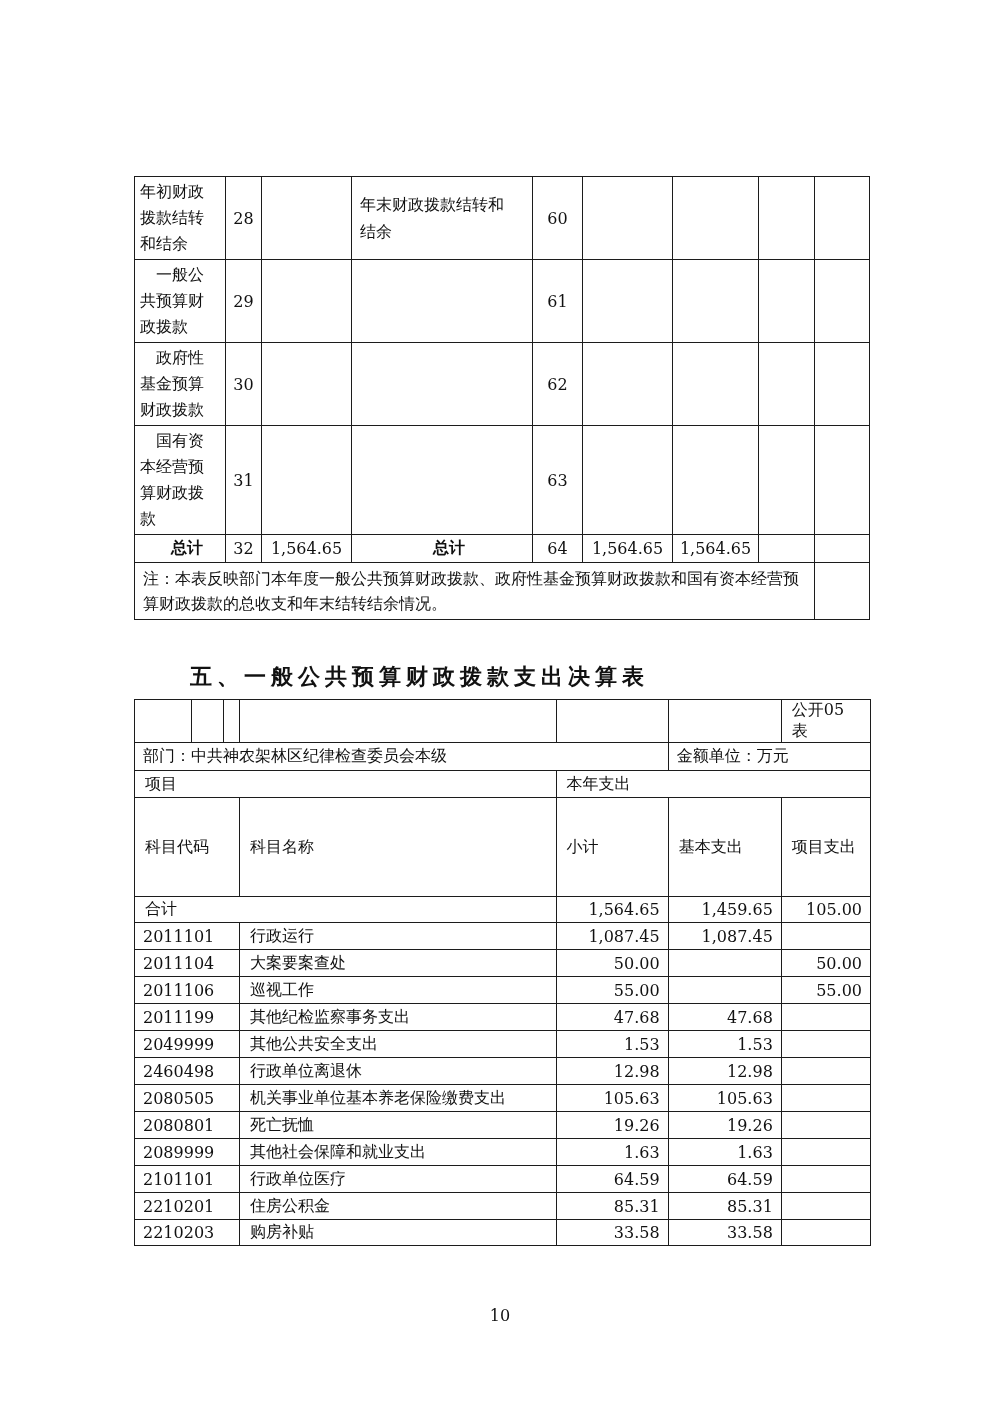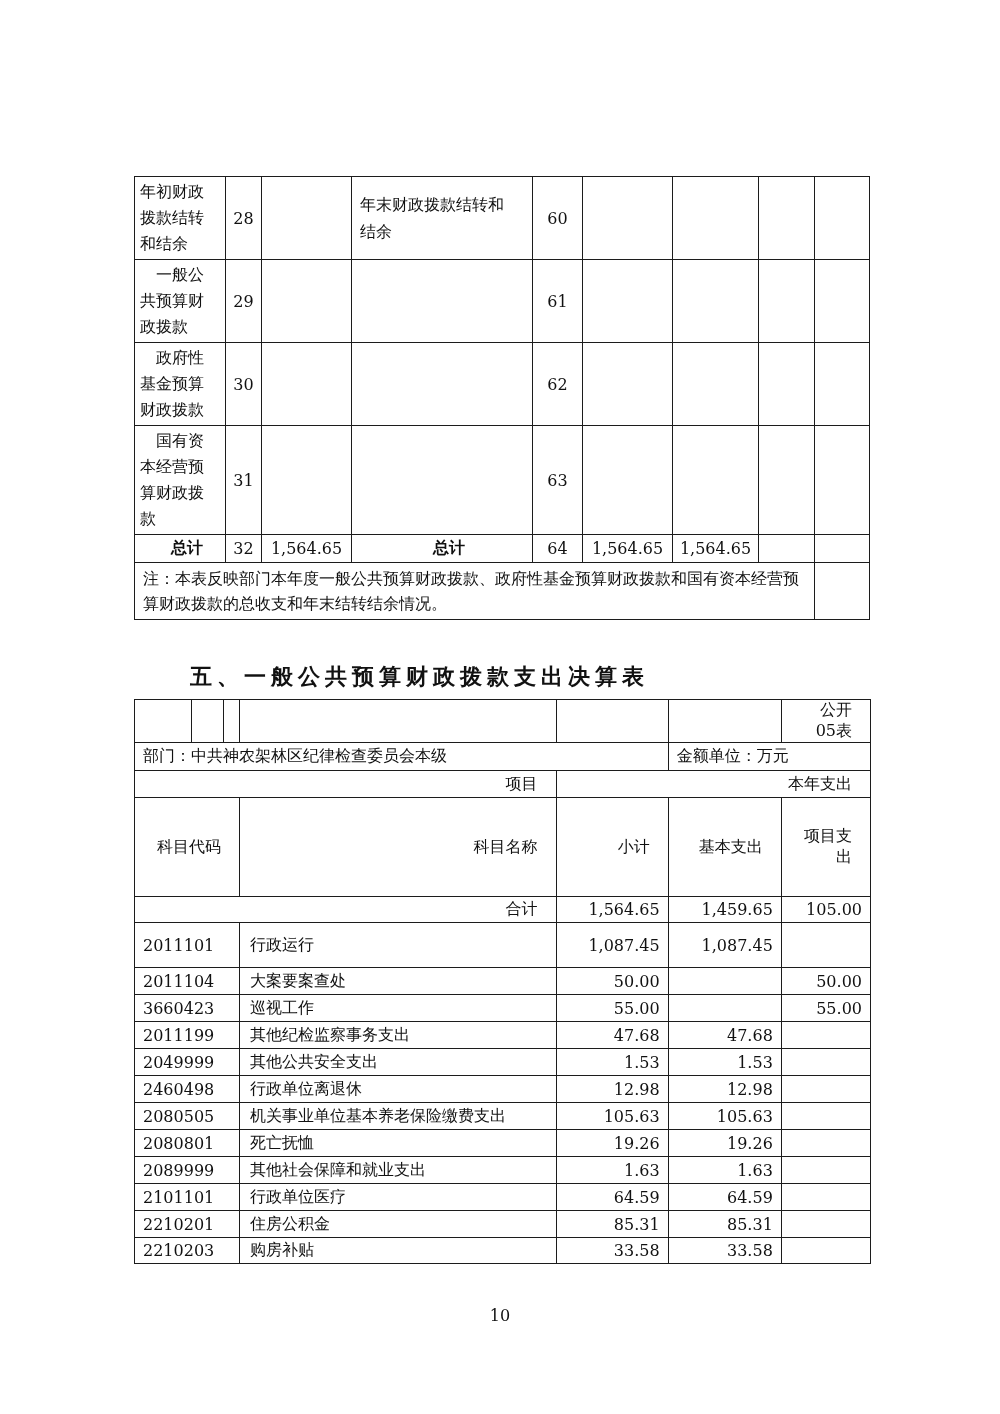--- a/index.html
+++ b/index.html
@@ -22,21 +22,21 @@
   .t1 .bold{font-weight:bold;padding-left:16px;}
   .t1 .note-cell{text-align:left;padding:3px 8px;line-height:25px;font-size:16px;}
   
   .sec-title{
     position:absolute;left:190px;top:662px;
     font-size:22px;font-weight:bold;letter-spacing:5px;line-height:28px;
     white-space:nowrap;
   }
   
   .t2{position:absolute;left:134px;top:699px;width:737px;}
-  .t2 .ctr{text-align:right;padding:0 18px;}
+  .t2 .ctr{text-align:left;padding:0 10px;}
   .t2 .left{text-align:left;padding:2px 8px;}
   .t2 .code{text-align:left;padding:2px 2px 2px 8px;}
   .t2 .name{text-align:left;padding:2px 4px 2px 10px;}
   .t2 .num{text-align:right;padding:2px 8px 2px 2px;}
   
   .page-num{
     position:absolute;left:0;top:1306px;width:1000px;
     text-align:center;font-size:16px;
   }
 </style>
@@ -166,36 +166,36 @@
       <td class="ctr">小计</td>
       <td class="ctr">基本支出</td>
       <td class="ctr">项目支出</td>
     </tr>
     <tr style="height:26px">
       <td class="ctr" colspan="4">合计</td>
       <td class="num">1,564.65</td>
       <td class="num">1,459.65</td>
       <td class="num">105.00</td>
     </tr>
-    <tr style="height:45px">
+    <tr style="height:27px">
       <td class="code" colspan="3">2011101</td>
       <td class="name">行政运行</td>
       <td class="num">1,087.45</td>
       <td class="num">1,087.45</td>
       <td class="num"></td>
     </tr>
     <tr style="height:27px">
       <td class="code" colspan="3">2011104</td>
       <td class="name">大案要案查处</td>
       <td class="num">50.00</td>
       <td class="num"></td>
       <td class="num">50.00</td>
     </tr>
     <tr style="height:27px">
-      <td class="code" colspan="3">3660423</td>
+      <td class="code" colspan="3">2011106</td>
       <td class="name">巡视工作</td>
       <td class="num">55.00</td>
       <td class="num"></td>
       <td class="num">55.00</td>
     </tr>
     <tr style="height:27px">
       <td class="code" colspan="3">2011199</td>
       <td class="name">其他纪检监察事务支出</td>
       <td class="num">47.68</td>
       <td class="num">47.68</td>

